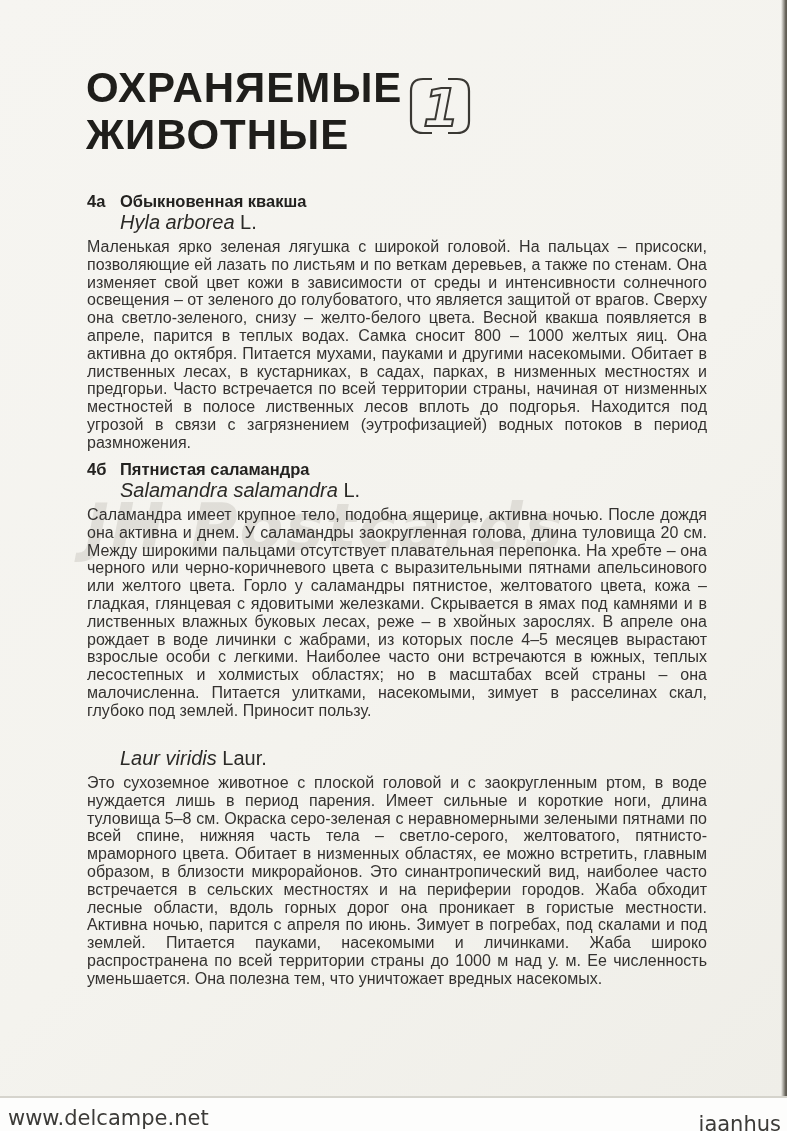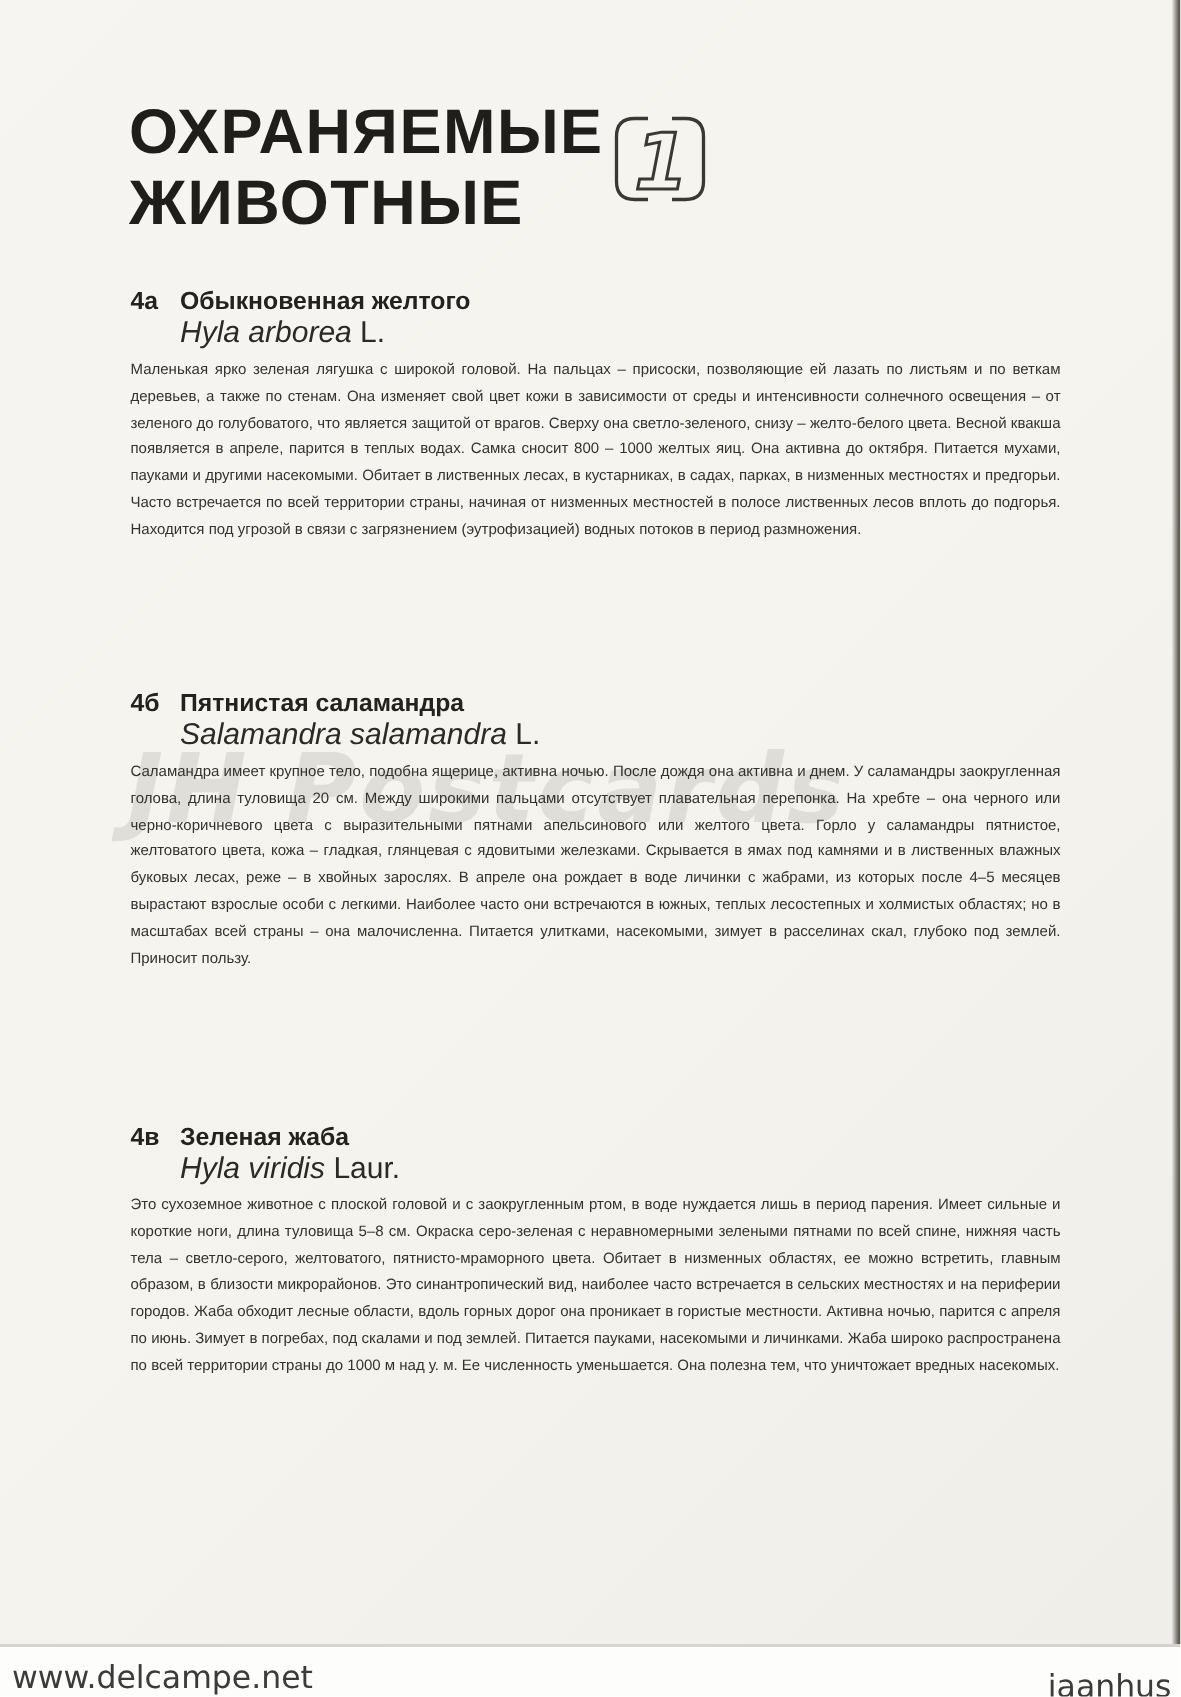--- a/index.html
+++ b/index.html
@@ -35,21 +35,21 @@
   .sec-1 { top: 191px; }
   .sec-2 { top: 459px; }
   .sec-3 { top: 748px; }
 
   .sec-heading { font-weight: bold; font-size: 16.5px; line-height: 21px; color: #232220; }
   .sec-id { display: inline-block; width: 33px; }
   .species-line { font-size: 20px; line-height: 21px; padding-left: 33px; color: #2b2a27; }
   .species-line .binomial { font-style: italic; }
   .sec-body {
     margin-top: 5px;
-    font-size: 10px; line-height: 17.8px;
+    font-size: 16px; line-height: 17.8px;
     text-align: justify; color: #343230;
     position: relative; z-index: 1;
   }
 
   .watermark {
     position: absolute; left: 85px; top: 490px; z-index: 0;
     font-family: "DejaVu Sans", sans-serif;
     font-weight: bold; font-style: italic;
     font-size: 64px; letter-spacing: 2px;
     color: rgba(150, 147, 136, 0.22);
@@ -81,46 +81,43 @@
     <svg class="badge" viewBox="0 0 64 60">
       <path d="M 24 3 L 15 3 Q 3 3 3 15 L 3 45 Q 3 57 15 57 L 24 57" fill="none" stroke="#3a3833" stroke-width="2.2"></path>
       <path d="M 40 3 L 49 3 Q 61 3 61 15 L 61 45 Q 61 57 49 57 L 40 57" fill="none" stroke="#3a3833" stroke-width="2.2"></path>
       <text x="33" y="50" text-anchor="middle" font-family="DejaVu Sans, sans-serif" font-weight="bold" font-style="italic" font-size="52" fill="none" stroke="#3a3833" stroke-width="2">1</text>
     </svg>
 
     <div class="watermark">JH Postcards</div>
 
     <div class="section sec-1">
       <div class="sec-heading">
-        <span class="sec-id">4а</span><span>Обыкновенная желтого</span>
+        <span class="sec-id">4а</span><span>Обыкновенная квакша</span>
       </div>
       <div class="species-line">
         <span class="binomial">Hyla arborea</span>
         <span>L.</span>
       </div>
       <div class="sec-body">Маленькая ярко зеленая лягушка с широкой головой. На пальцах – присоски, позволяющие ей лазать по листьям и по веткам деревьев, а также по стенам. Она изменяет свой цвет кожи в зависимости от среды и интенсивности солнечного освещения – от зеленого до голубоватого, что является защитой от врагов. Сверху она светло-зеленого, снизу – желто-белого цвета. Весной квакша появляется в апреле, парится в теплых водах. Самка сносит 800 – 1000 желтых яиц. Она активна до октября. Питается мухами, пауками и другими насекомыми. Обитает в лиственных лесах, в кустарниках, в садах, парках, в низменных местностях и предгорьи. Часто встречается по всей территории страны, начиная от низменных местностей в полосе лиственных лесов вплоть до подгорья. Находится под угрозой в связи с загрязнением (эутрофизацией) водных потоков в период размножения.</div>
     </div>
 
     <div class="section sec-2">
       <div class="sec-heading">
         <span class="sec-id">4б</span><span>Пятнистая саламандра</span>
       </div>
       <div class="species-line">
         <span class="binomial">Salamandra salamandra</span>
         <span>L.</span>
       </div>
       <div class="sec-body">Саламандра имеет крупное тело, подобна ящерице, активна ночью. После дождя она активна и днем. У саламандры заокругленная голова, длина туловища 20 см. Между широкими пальцами отсутствует плавательная перепонка. На хребте – она черного или черно-коричневого цвета с выразительными пятнами апельсинового или желтого цвета. Горло у саламандры пятнистое, желтоватого цвета, кожа – гладкая, глянцевая с ядовитыми железками. Скрывается в ямах под камнями и в лиственных влажных буковых лесах, реже – в хвойных зарослях. В апреле она рождает в воде личинки с жабрами, из которых после 4–5 месяцев вырастают взрослые особи с легкими. Наиболее часто они встречаются в южных, теплых лесостепных и холмистых областях; но в масштабах всей страны – она малочисленна. Питается улитками, насекомыми, зимует в расселинах скал, глубоко под землей. Приносит пользу.</div>
     </div>
 
     <div class="section sec-3">
-      <div class="sec-heading">
-        <span class="sec-id">4в</span><span>Зеленая жаба</span>
-      </div>
       <div class="species-line">
-        <span class="binomial">Hyla viridis</span>
+        <span class="binomial">Laur viridis</span>
         <span>Laur.</span>
       </div>
       <div class="sec-body">Это сухоземное животное с плоской головой и с заокругленным ртом, в воде нуждается лишь в период парения. Имеет сильные и короткие ноги, длина туловища 5–8 см. Окраска серо-зеленая с неравномерными зелеными пятнами по всей спине, нижняя часть тела – светло-серого, желтоватого, пятнисто-мраморного цвета. Обитает в низменных областях, ее можно встретить, главным образом, в близости микрорайонов. Это синантропический вид, наиболее часто встречается в сельских местностях и на периферии городов. Жаба обходит лесные области, вдоль горных дорог она проникает в гористые местности. Активна ночью, парится с апреля по июнь. Зимует в погребах, под скалами и под землей. Питается пауками, насекомыми и личинками. Жаба широко распространена по всей территории страны до 1000 м над у. м. Ее численность уменьшается. Она полезна тем, что уничтожает вредных насекомых.</div>
     </div>
 
     <div class="edge-right"></div>
   </div>
 
   <div class="credit-strip">
     <span class="credit-left">www.delcampe.net</span>

